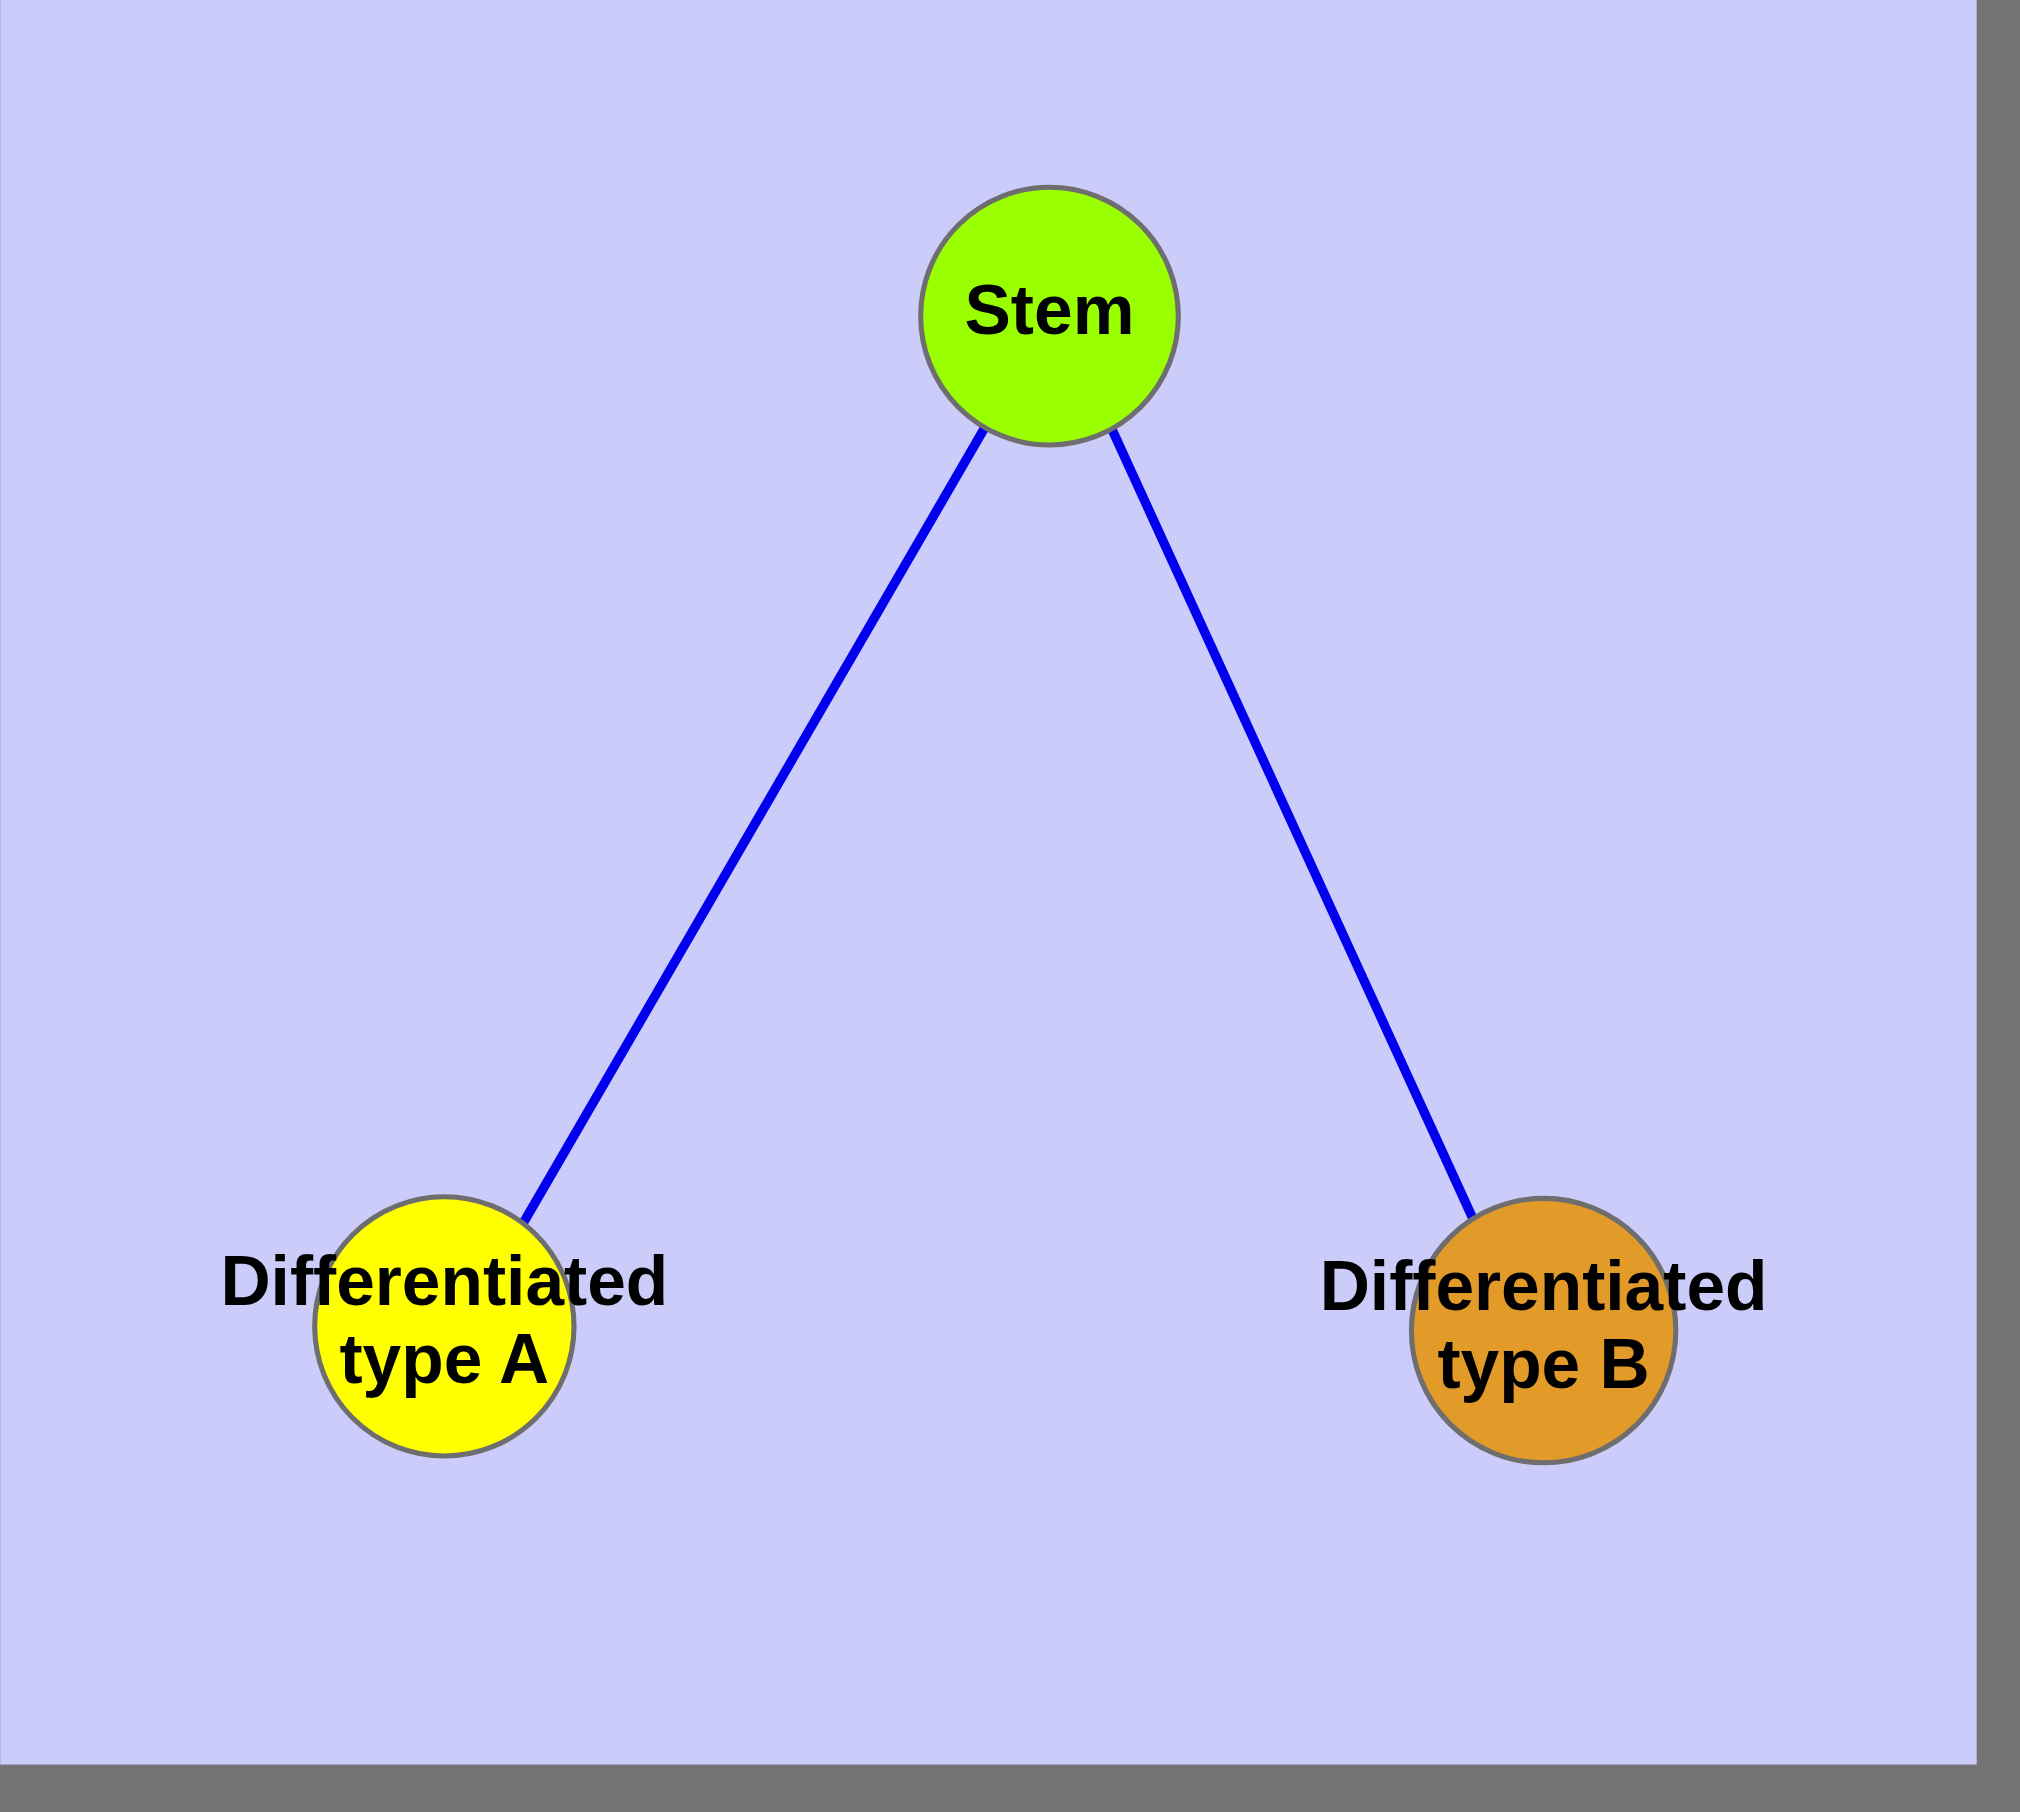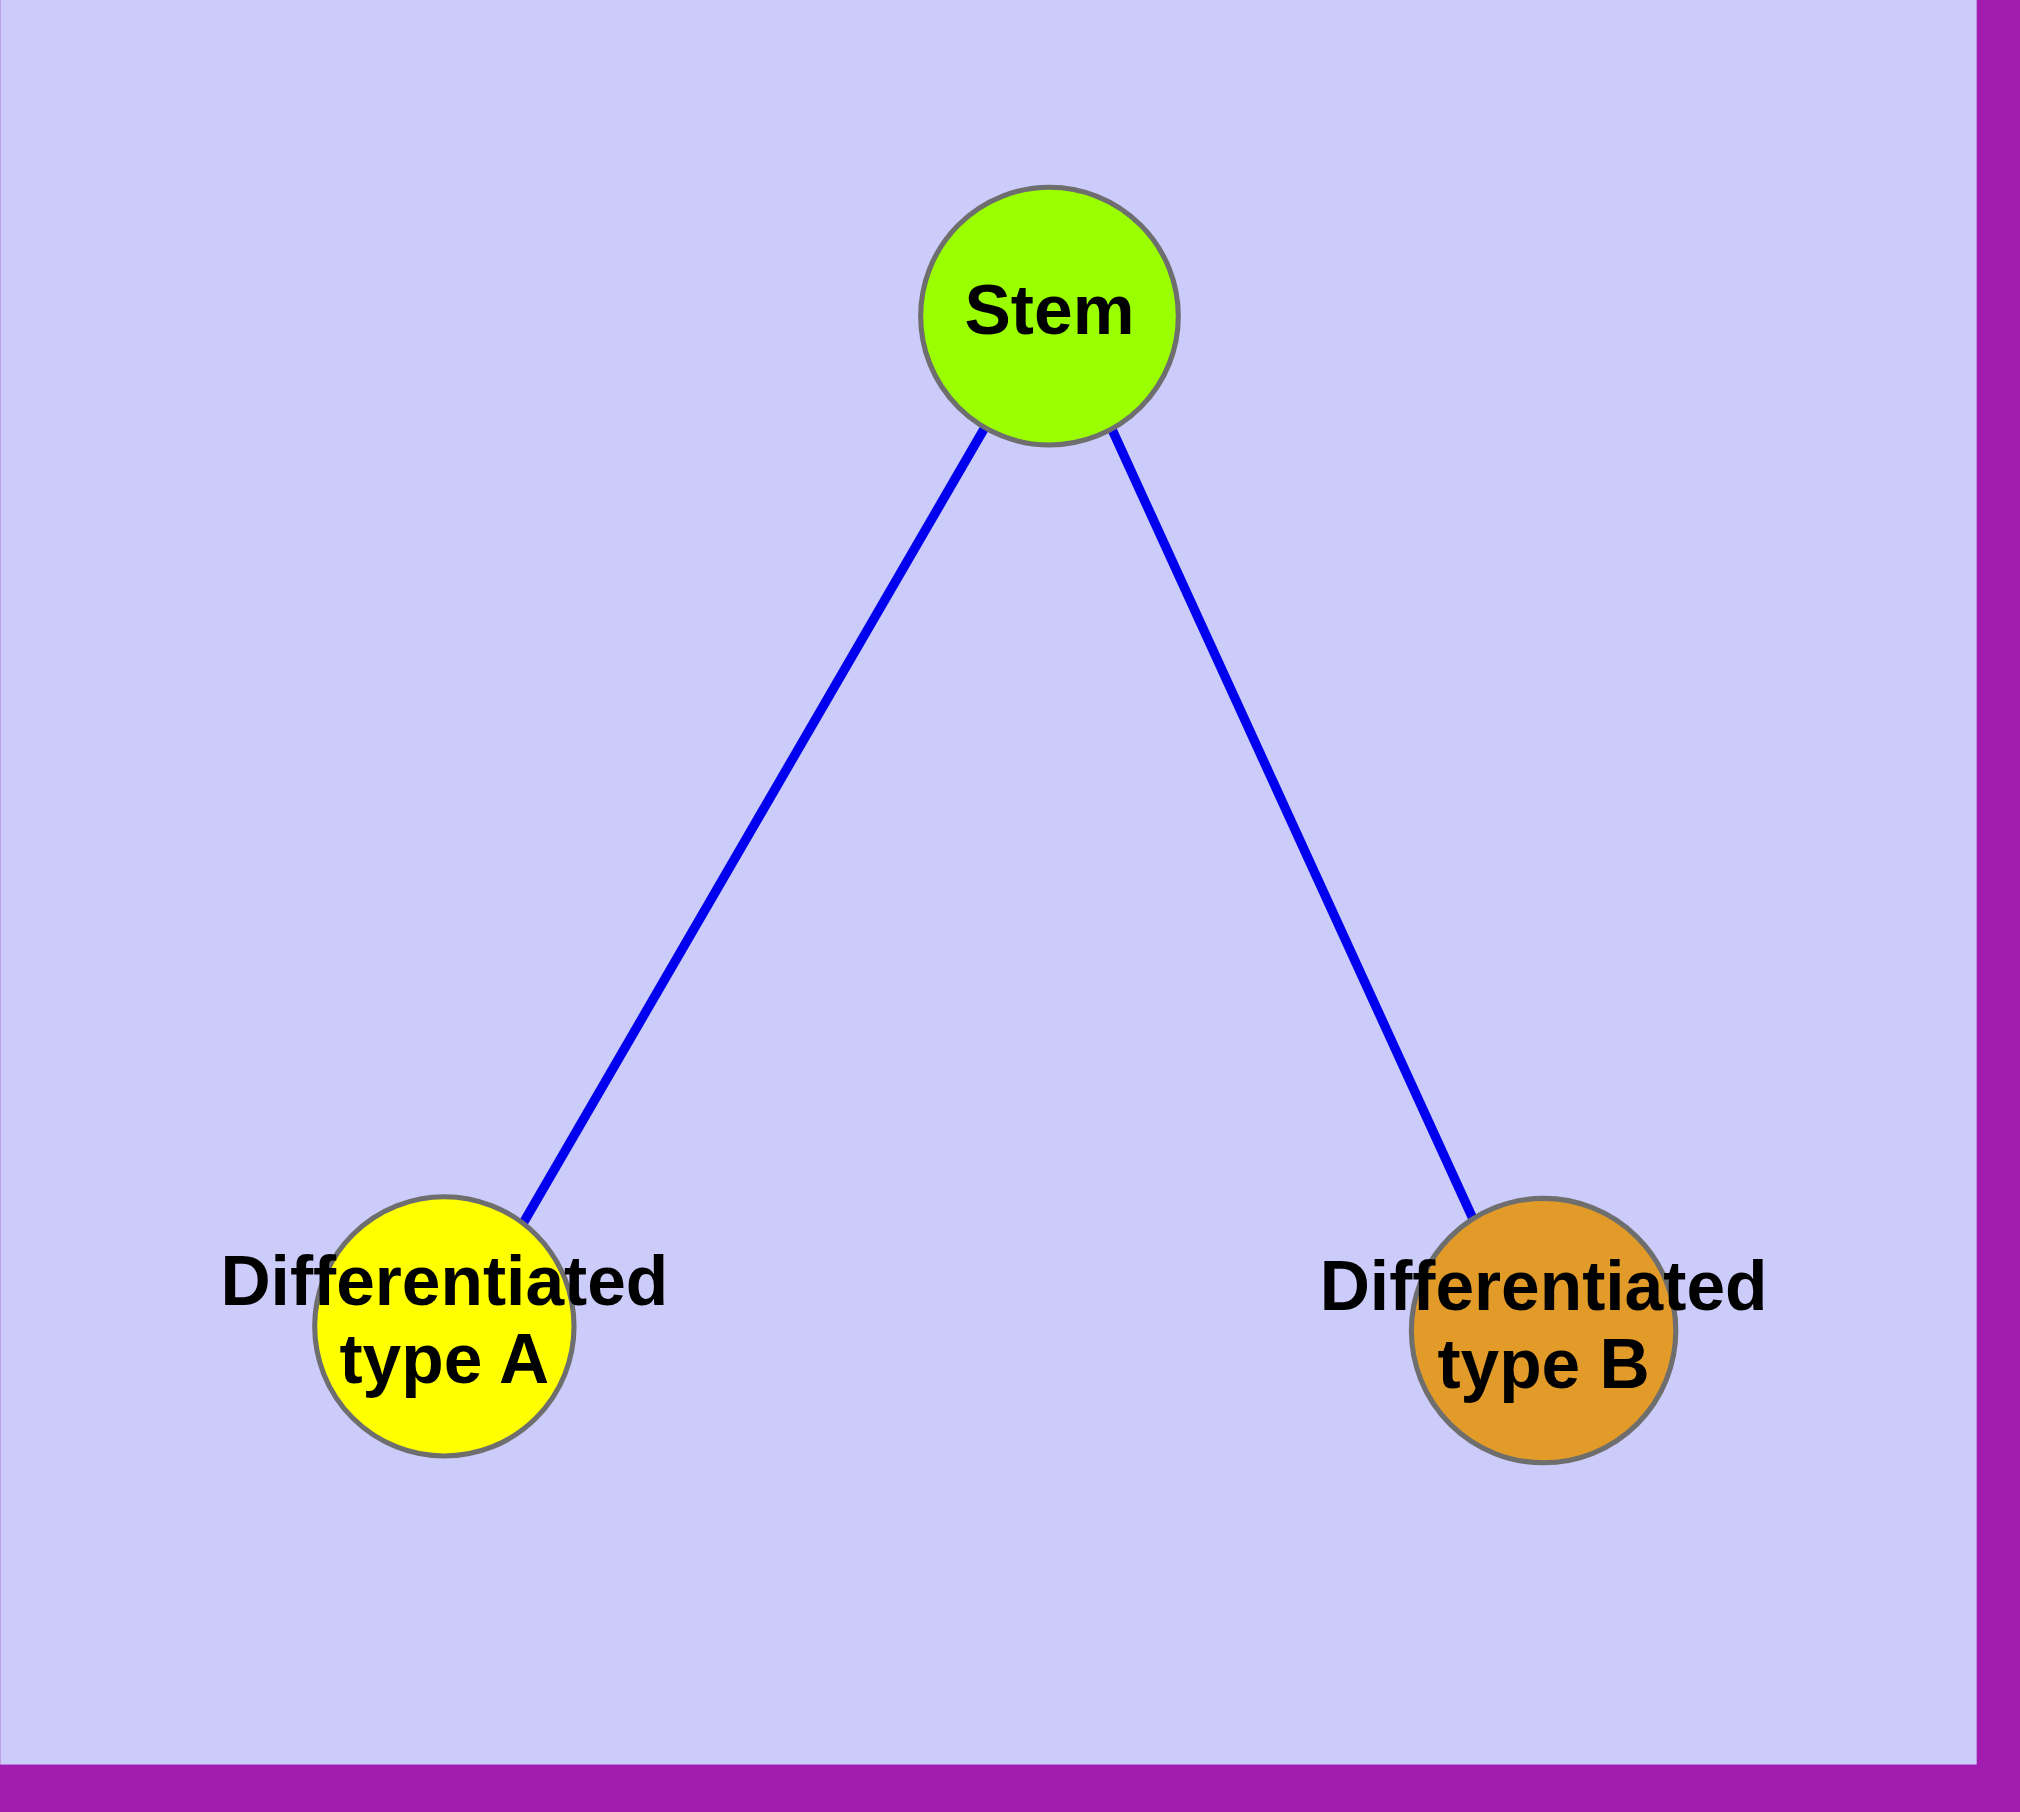--- a/index.html
+++ b/index.html
@@ -32,21 +32,21 @@
     font-family: "Liberation Sans", sans-serif;
     font-weight: bold;
     fill: #000000;
     text-anchor: middle;
     dominant-baseline: middle;
   }
 </style>
 </head>
 <body>
 
-<div id="graph-canvas" style="background: #a21caf;">
+<div id="graph-canvas" style="background: #737373;">
   <svg id="graph-svg" viewBox="0 0 2384 2138" xmlns="http://www.w3.org/2000/svg">
 
     <rect id="bg-rect" x="0" y="0" width="2332" height="2082" fill="#ccccfa"></rect>
 
     <g id="edges-group">
       <line id="edge-0" x1="1162" y1="504" x2="616" y2="1445" stroke="#0000ee" stroke-width="11" stroke-linecap="butt"></line>
       <line id="edge-1" x1="1311" y1="505" x2="1739" y2="1441" stroke="#0000ee" stroke-width="11" stroke-linecap="butt"></line>
     </g>
 
     <g id="nodes-group">

